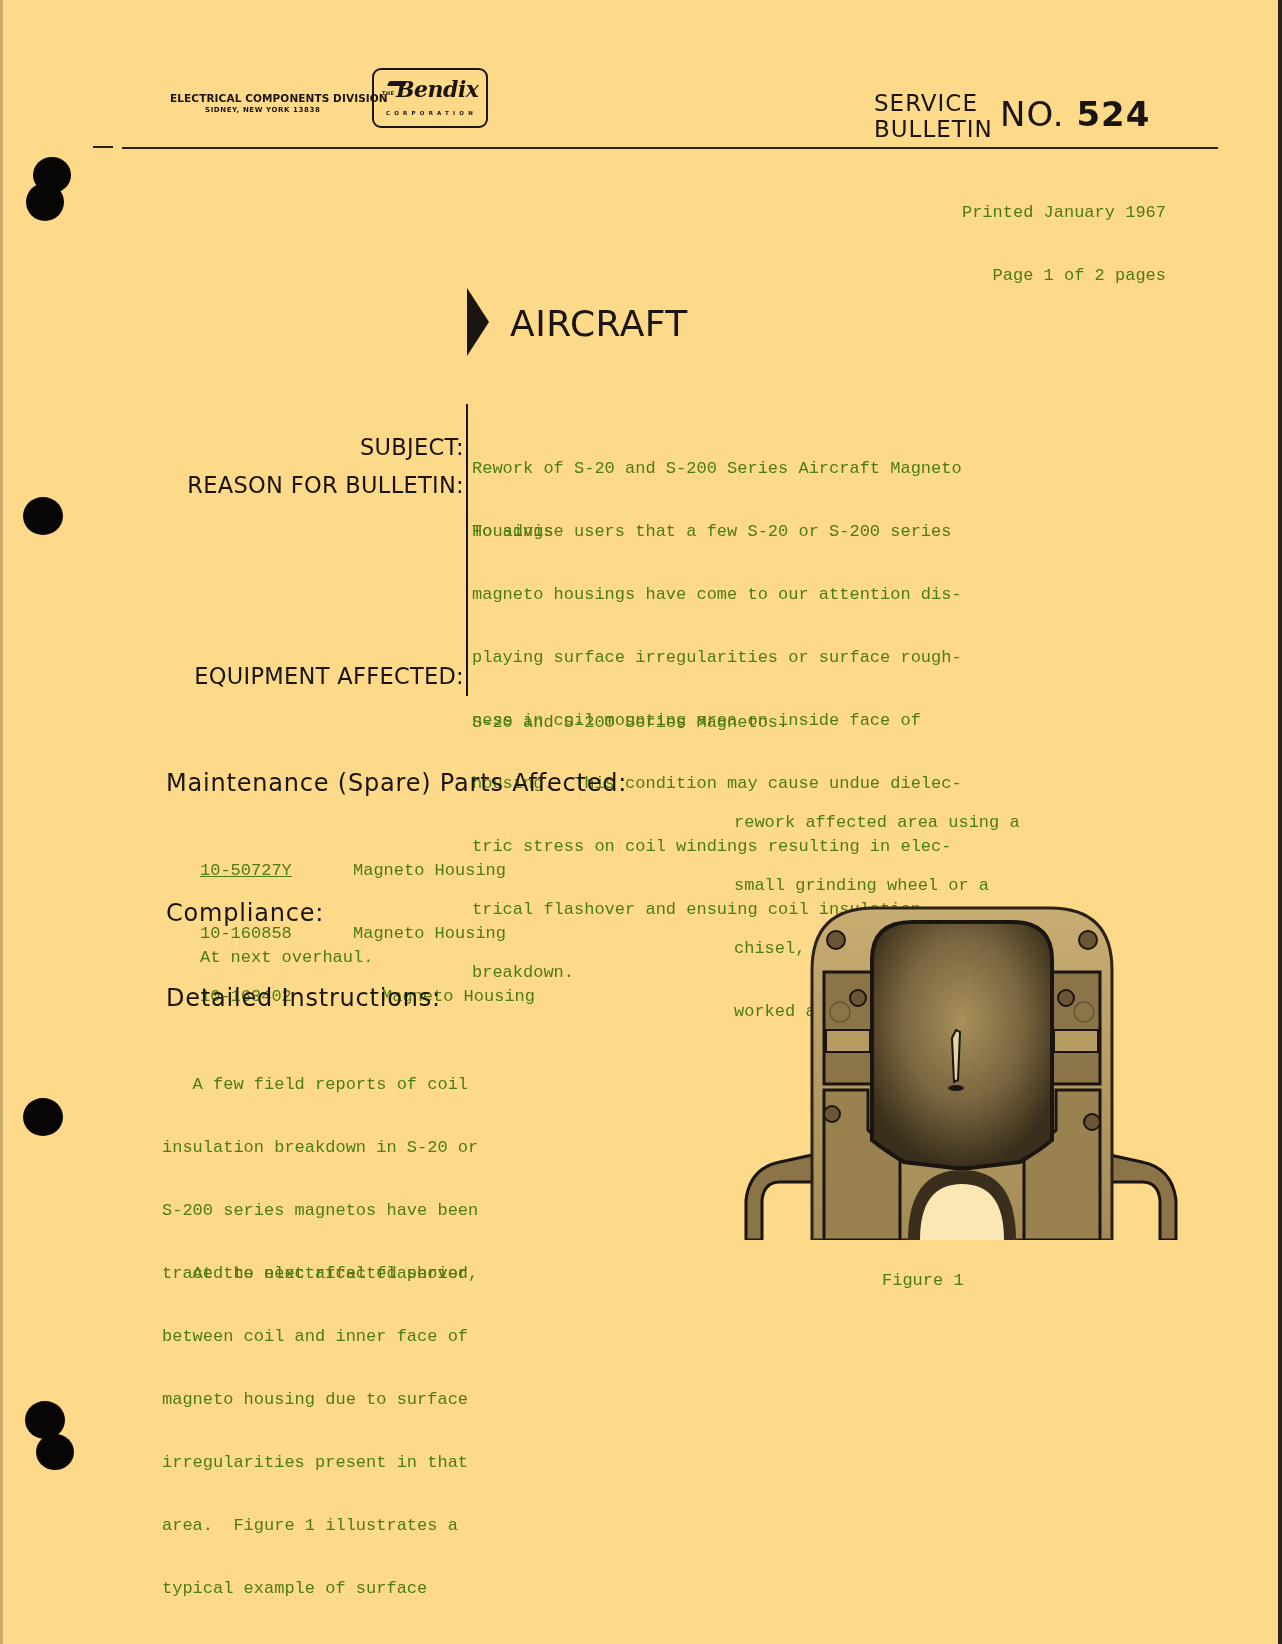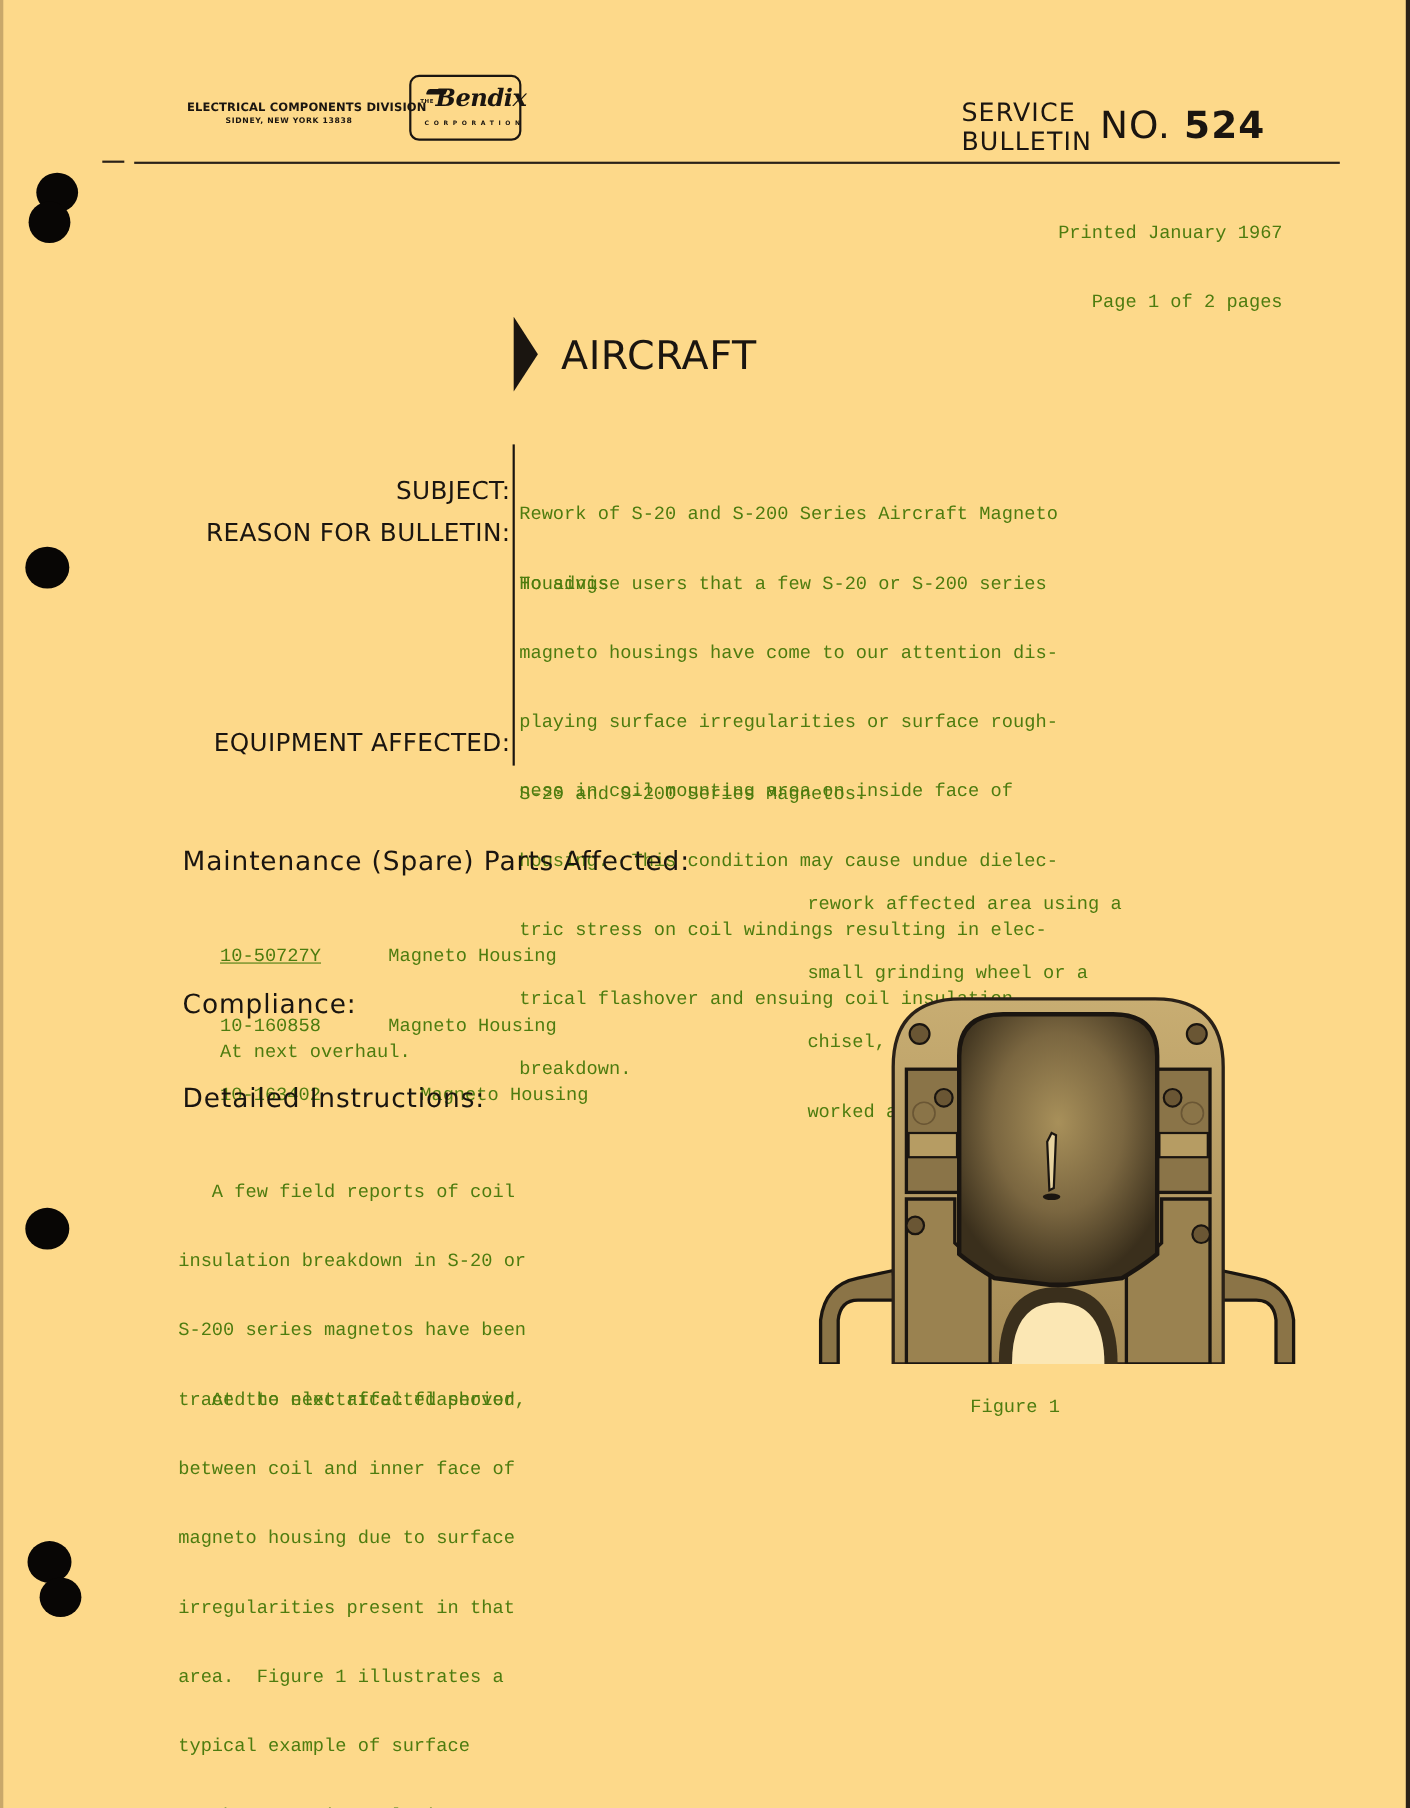--- a/index.html
+++ b/index.html
@@ -11,21 +11,21 @@
   }
   .edge-right { position: absolute; right: 0; top: 0; width: 4px; height: 1644px; background: #2a2118; }
   .edge-left { position: absolute; left: 0; top: 0; width: 3px; height: 1644px; background: #c9a86a; }
   .hole { position: absolute; background: #080605; border-radius: 50%; }
 
   .mono { font-family: "Liberation Mono", "DejaVu Sans Mono", monospace; font-size: 17px; line-height: 21px; color: #4d7c0f; white-space: pre; }
 
   
   .division { position: absolute; left: 170px; top: 92px; font-size: 10.5px; font-weight: bold; letter-spacing: 0.1px; }
   .division-sub { position: absolute; left: 205px; top: 106px; font-size: 7px; font-weight: bold; letter-spacing: 0.6px; }
-  .logo-box { position: absolute; left: 372px; top: 68px; width: 102px; height: 60px; border: 2px solid #1a1510; border-radius: 9px; box-sizing: border-box; }
+  .logo-box { position: absolute; left: 372px; top: 68px; width: 116px; height: 60px; border: 2px solid #1a1510; border-radius: 9px; box-sizing: border-box; }
   .logo-the { position: absolute; left: 8px; top: 20px; font-size: 5px; font-weight: bold; letter-spacing: 0.5px; }
   .logo-name { position: absolute; left: 22px; top: 6px; font-family: "DejaVu Serif", serif; font-style: italic; font-weight: bold; font-size: 22px; letter-spacing: -0.5px; }
   .logo-corp { position: absolute; left: 12px; top: 40px; font-size: 5.5px; font-weight: bold; letter-spacing: 4.2px; }
   .logo-wing { position: absolute; left: 14px; top: 11px; width: 18px; height: 5px; background: #1a1510; border-radius: 2px 0 0 2px; transform: skewX(-25deg); }
 
   .sb-label { position: absolute; left: 874px; top: 90px; font-size: 23px; line-height: 26px; letter-spacing: 1px; text-align: left; }
   .sb-no { position: absolute; left: 1000px; top: 94px; font-size: 34px; letter-spacing: 1px; }
   .sb-no b { font-weight: bold; }
   .header-rule { position: absolute; left: 122px; top: 147px; width: 1096px; height: 2px; background: #2a2118; }
   .header-dash { position: absolute; left: 93px; top: 146px; width: 20px; height: 2px; background: #2a2118; }

